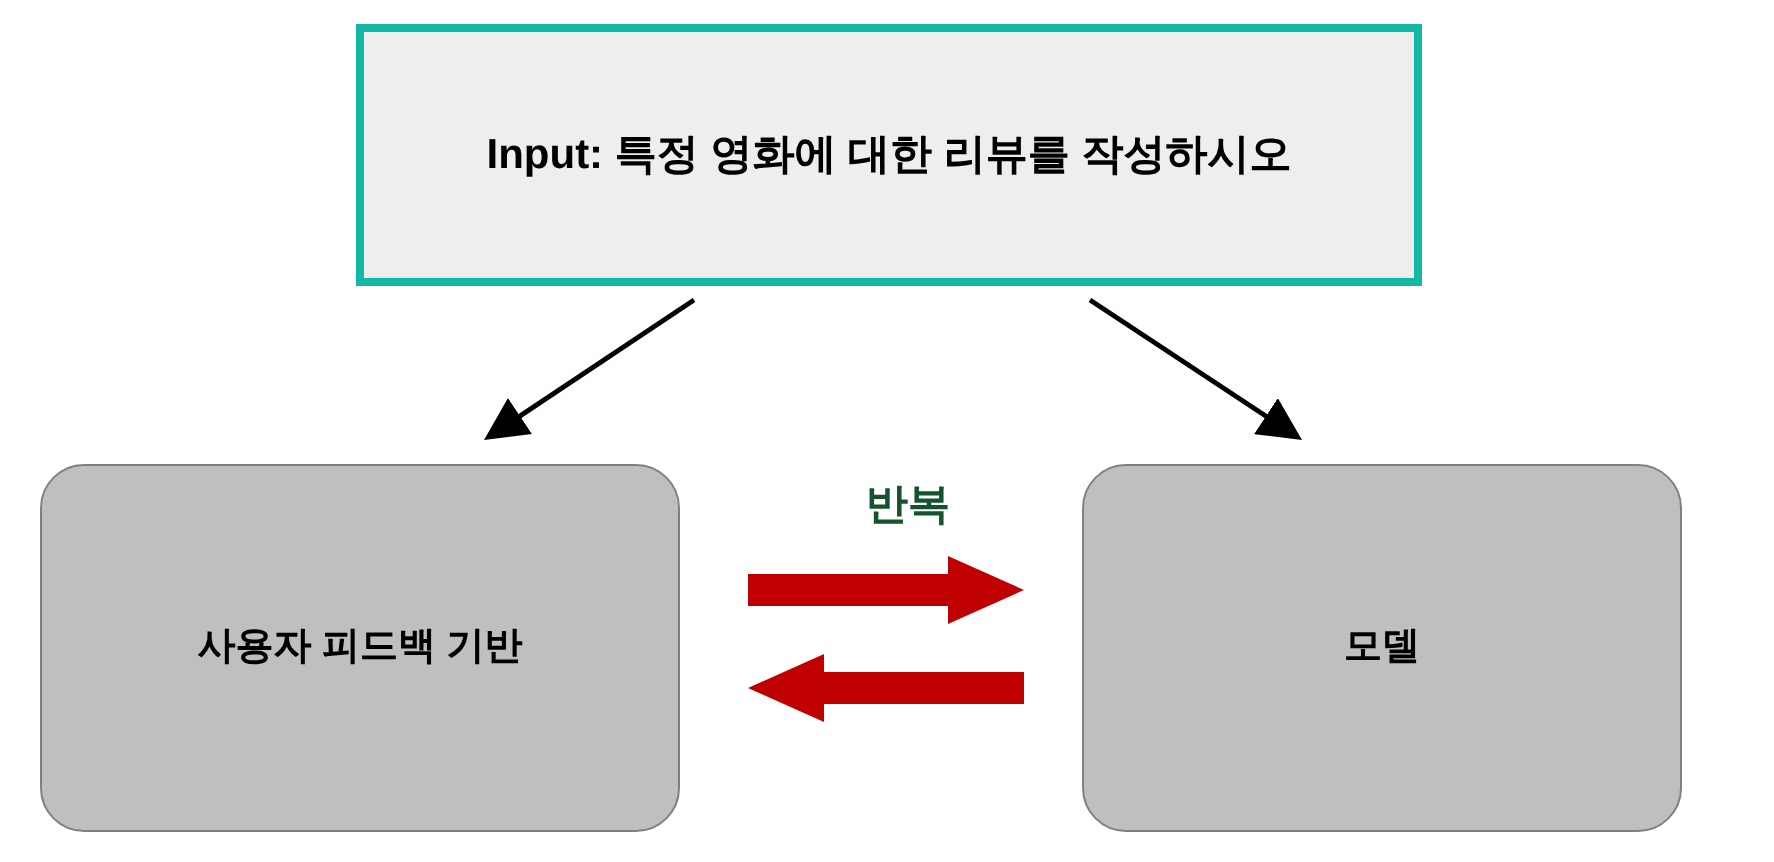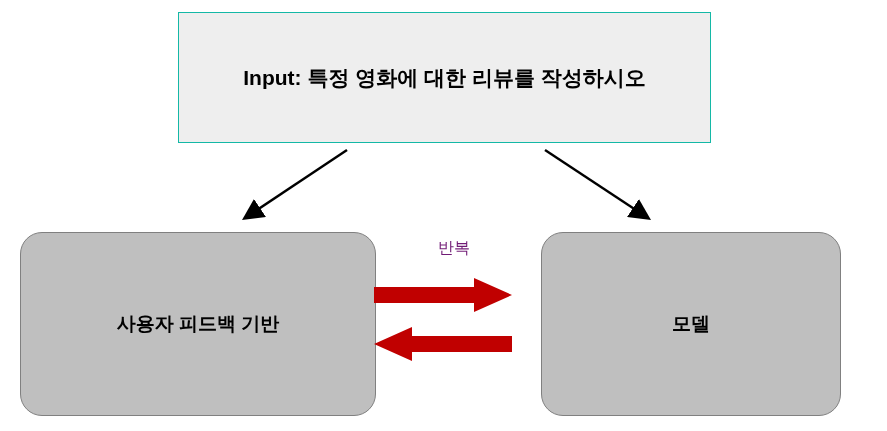--- a/index.html
+++ b/index.html
@@ -17,21 +17,21 @@
   }
 
   
   .input-box {
     position: absolute;
     left: 178px;
     top: 12px;
     width: 533px;
     height: 131px;
     background: #eeeeee;
-    border: 1px solid #14b8a6;
+    border: 4px solid #14b8a6;
     box-sizing: border-box;
     display: flex;
     align-items: center;
     justify-content: center;
   }
   .input-box .label {
     font-size: 21px;
     font-weight: bold;
     color: #000000;
     text-align: center;
@@ -50,43 +50,43 @@
     align-items: center;
     justify-content: center;
   }
   .round-box .label {
     font-size: 19px;
     font-weight: bold;
     color: #000000;
     text-align: center;
     line-height: 1.45;
   }
-  #box-left  { left: 20px;  top: 232px; width: 356px; height: 184px; }
+  #box-left  { left: 20px;  top: 232px; width: 320px; height: 184px; }
   #box-right { left: 541px; top: 232px; width: 300px; height: 184px; }
 
   
   #connectors {
     position: absolute;
     left: 0;
     top: 0;
     width: 887px;
     height: 431px;
     pointer-events: none;
   }
 
   
   .iterate-label {
     position: absolute;
     left: 399px;
     top: 238px;
     width: 110px;
     text-align: center;
-    font-size: 16px;
-    font-weight: normal;
-    color: #701a75;
+    font-size: 21px;
+    font-weight: bold;
+    color: #14532d;
   }
 
   
   .red-arrow {
     position: absolute;
     width: 138px;
     height: 34px;
   }
   #red-arrow-right { left: 374px; top: 278px; }
   #red-arrow-left  { left: 374px; top: 327px; }

